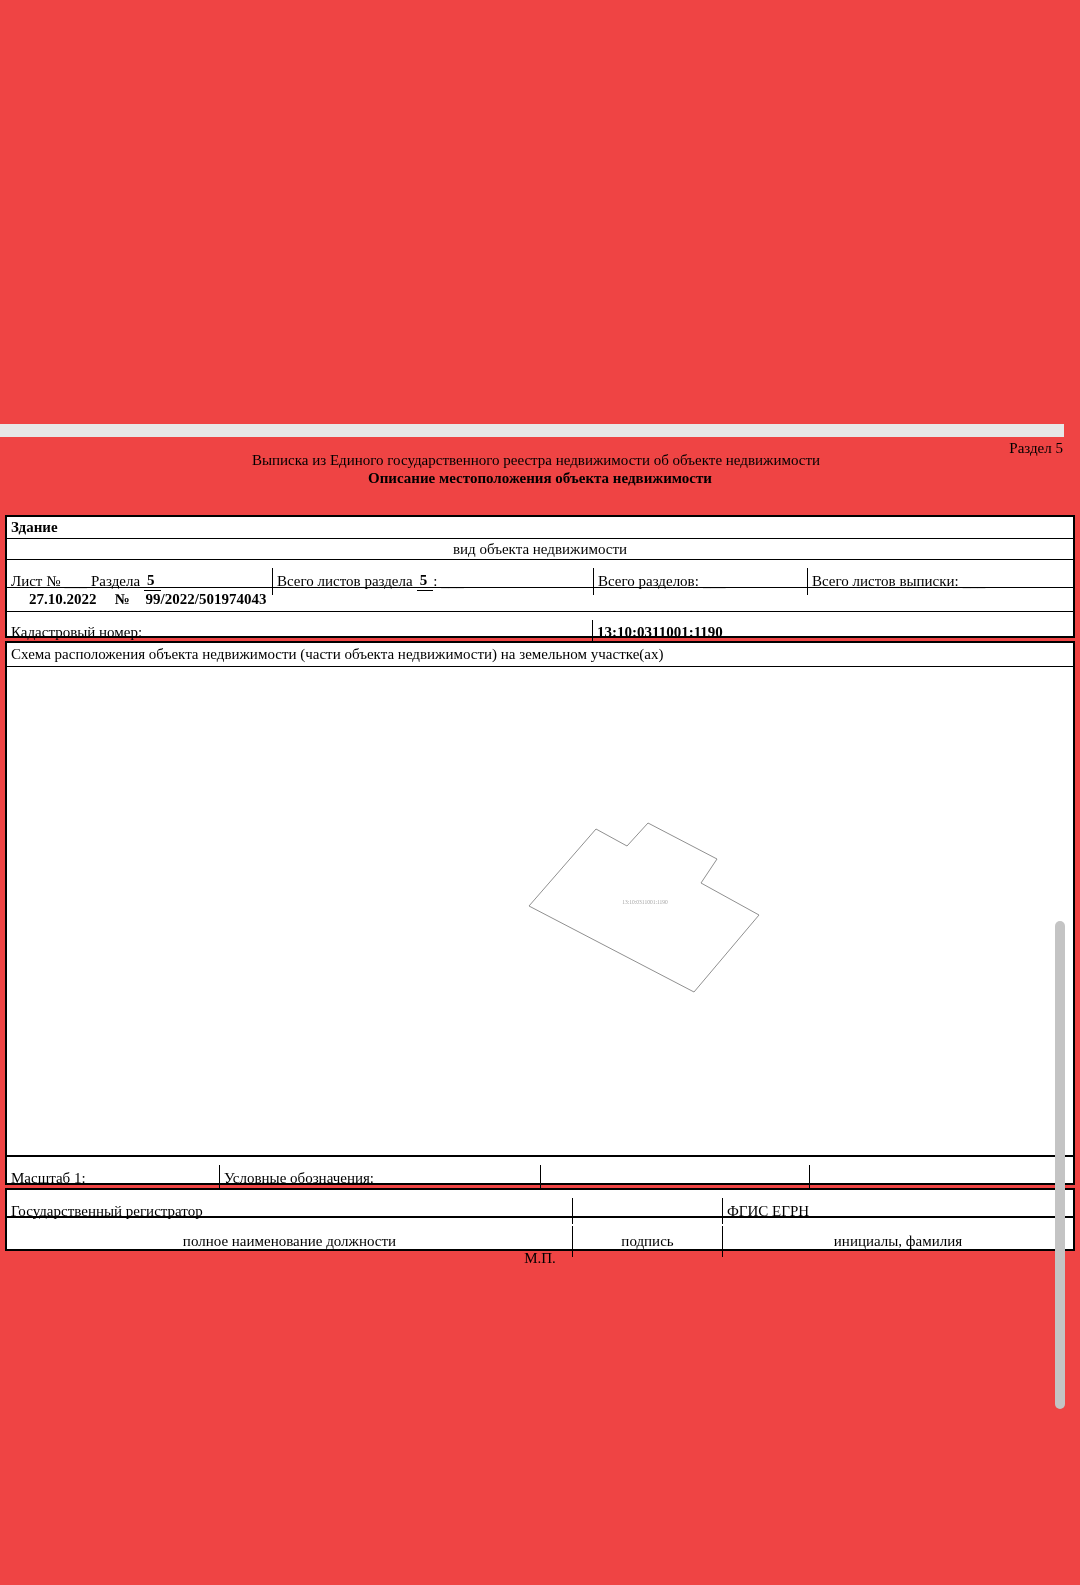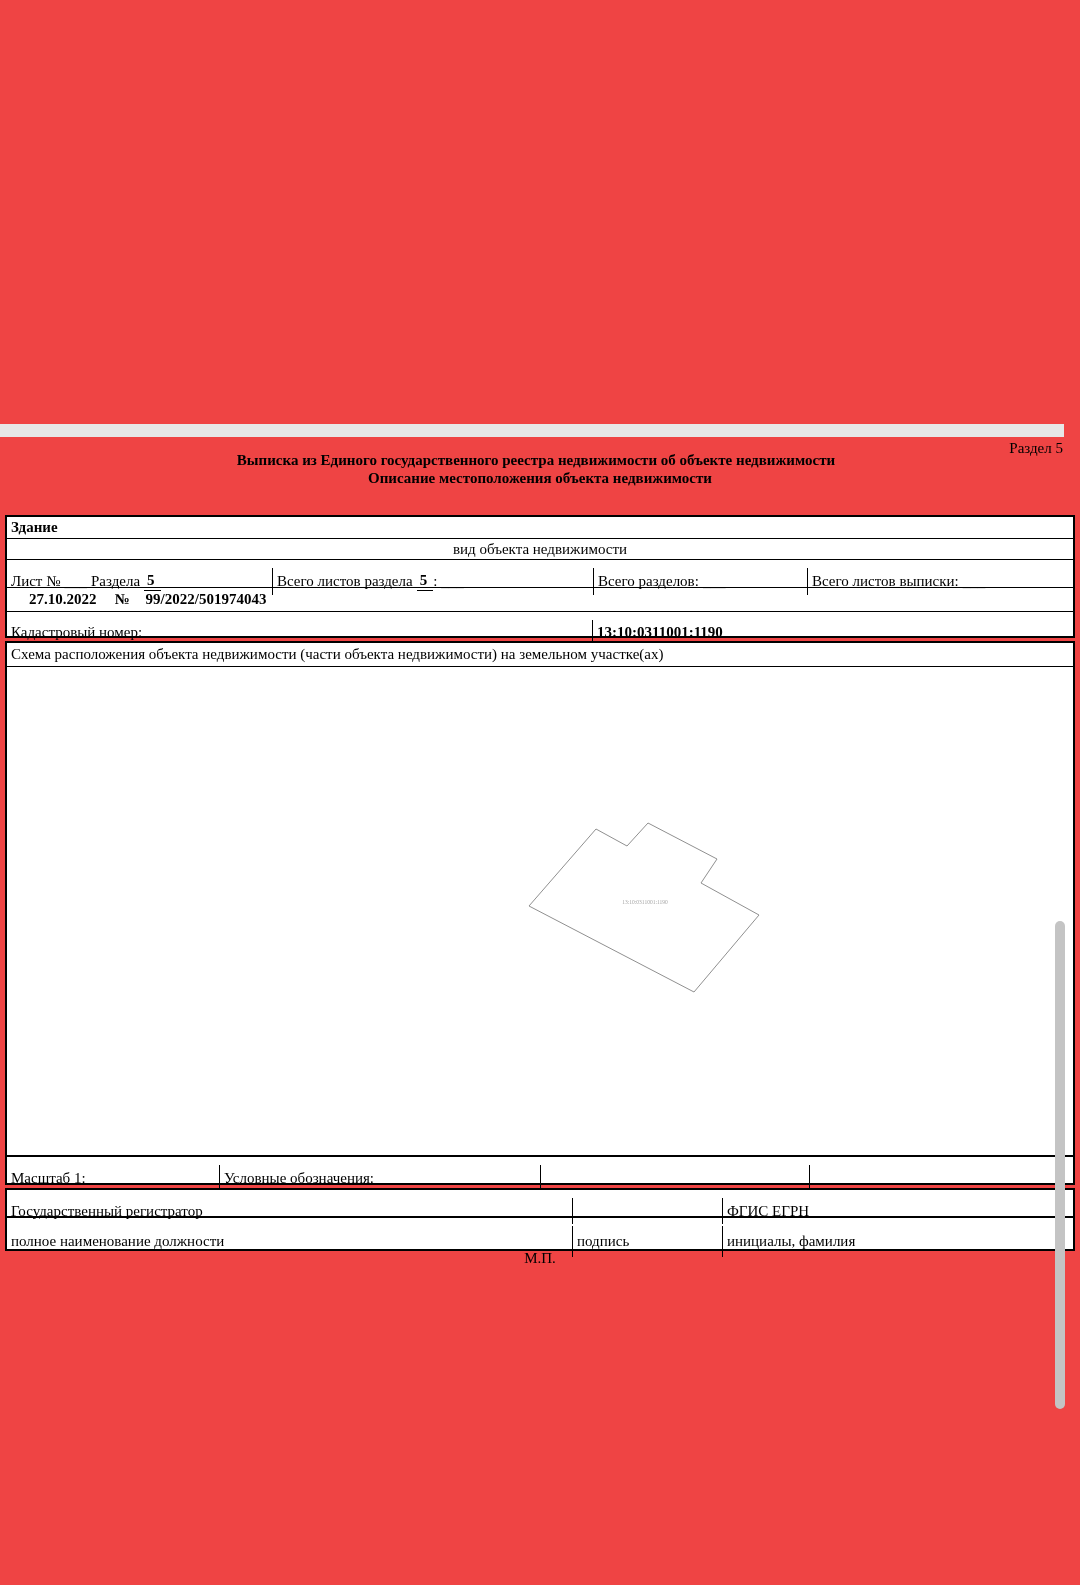--- a/index.html
+++ b/index.html
@@ -2,29 +2,29 @@
 <html><head>
 <meta charset="utf-8">
 <style>
   html,body { margin:0; padding:0; background:#ffffff; }
   .page {
     position:relative; width:1080px; height:1585px; background:#ef4444;
     font-family:"Liberation Serif", serif; color:#000; overflow:hidden;
   }
   .top-band { position:absolute; left:0; top:424px; width:1064px; height:13px; background:#e7e7e7; }
   .section-label { position:absolute; top:440px; right:17px; font-size:15px; }
-  .title1 { position:absolute; top:452px; left:0; width:1072px; text-align:center; font-size:15px;font-weight:bold; }
+  .title1 { position:absolute; top:452px; left:0; width:1072px; text-align:center; font-size:15px; }
   .title2 { position:absolute; top:470px; left:0; width:1080px; text-align:center; font-size:15px; font-weight:bold; }
 
   .t { position:absolute; left:5px; width:1070px; border:2px solid #000; box-sizing:border-box; background:#fff; }
   .row { display:flex; align-items:center; border-top:1px solid #000; font-size:15px; }
   .row:first-child { border-top:none; }
   .cell { box-sizing:border-box; padding:0 4px; height:100%; display:flex; align-items:center; border-left:1px solid #000; overflow:hidden; white-space:nowrap;margin-top:16px; }
   .cell:first-child { border-left:none; }
-  .center { justify-content:flex-start; }
+  .center { justify-content:center; }
   .bold { font-weight:bold; }
   .blank { font-weight:bold; letter-spacing:0; margin:0 4px; }
   .uval { font-weight:bold; border-bottom:1px solid #000; padding:0 6px 1px 3px; margin-left:4px; }
 
   
   .t1 { top:515px; }
   .t1 .rA { height:21px; padding:0 4px; }
   .t1 .rB { height:20px; justify-content:center; }
   .t1 .rC { height:27px; }
   .t1 .rD { height:23px; padding:0 22px; }

